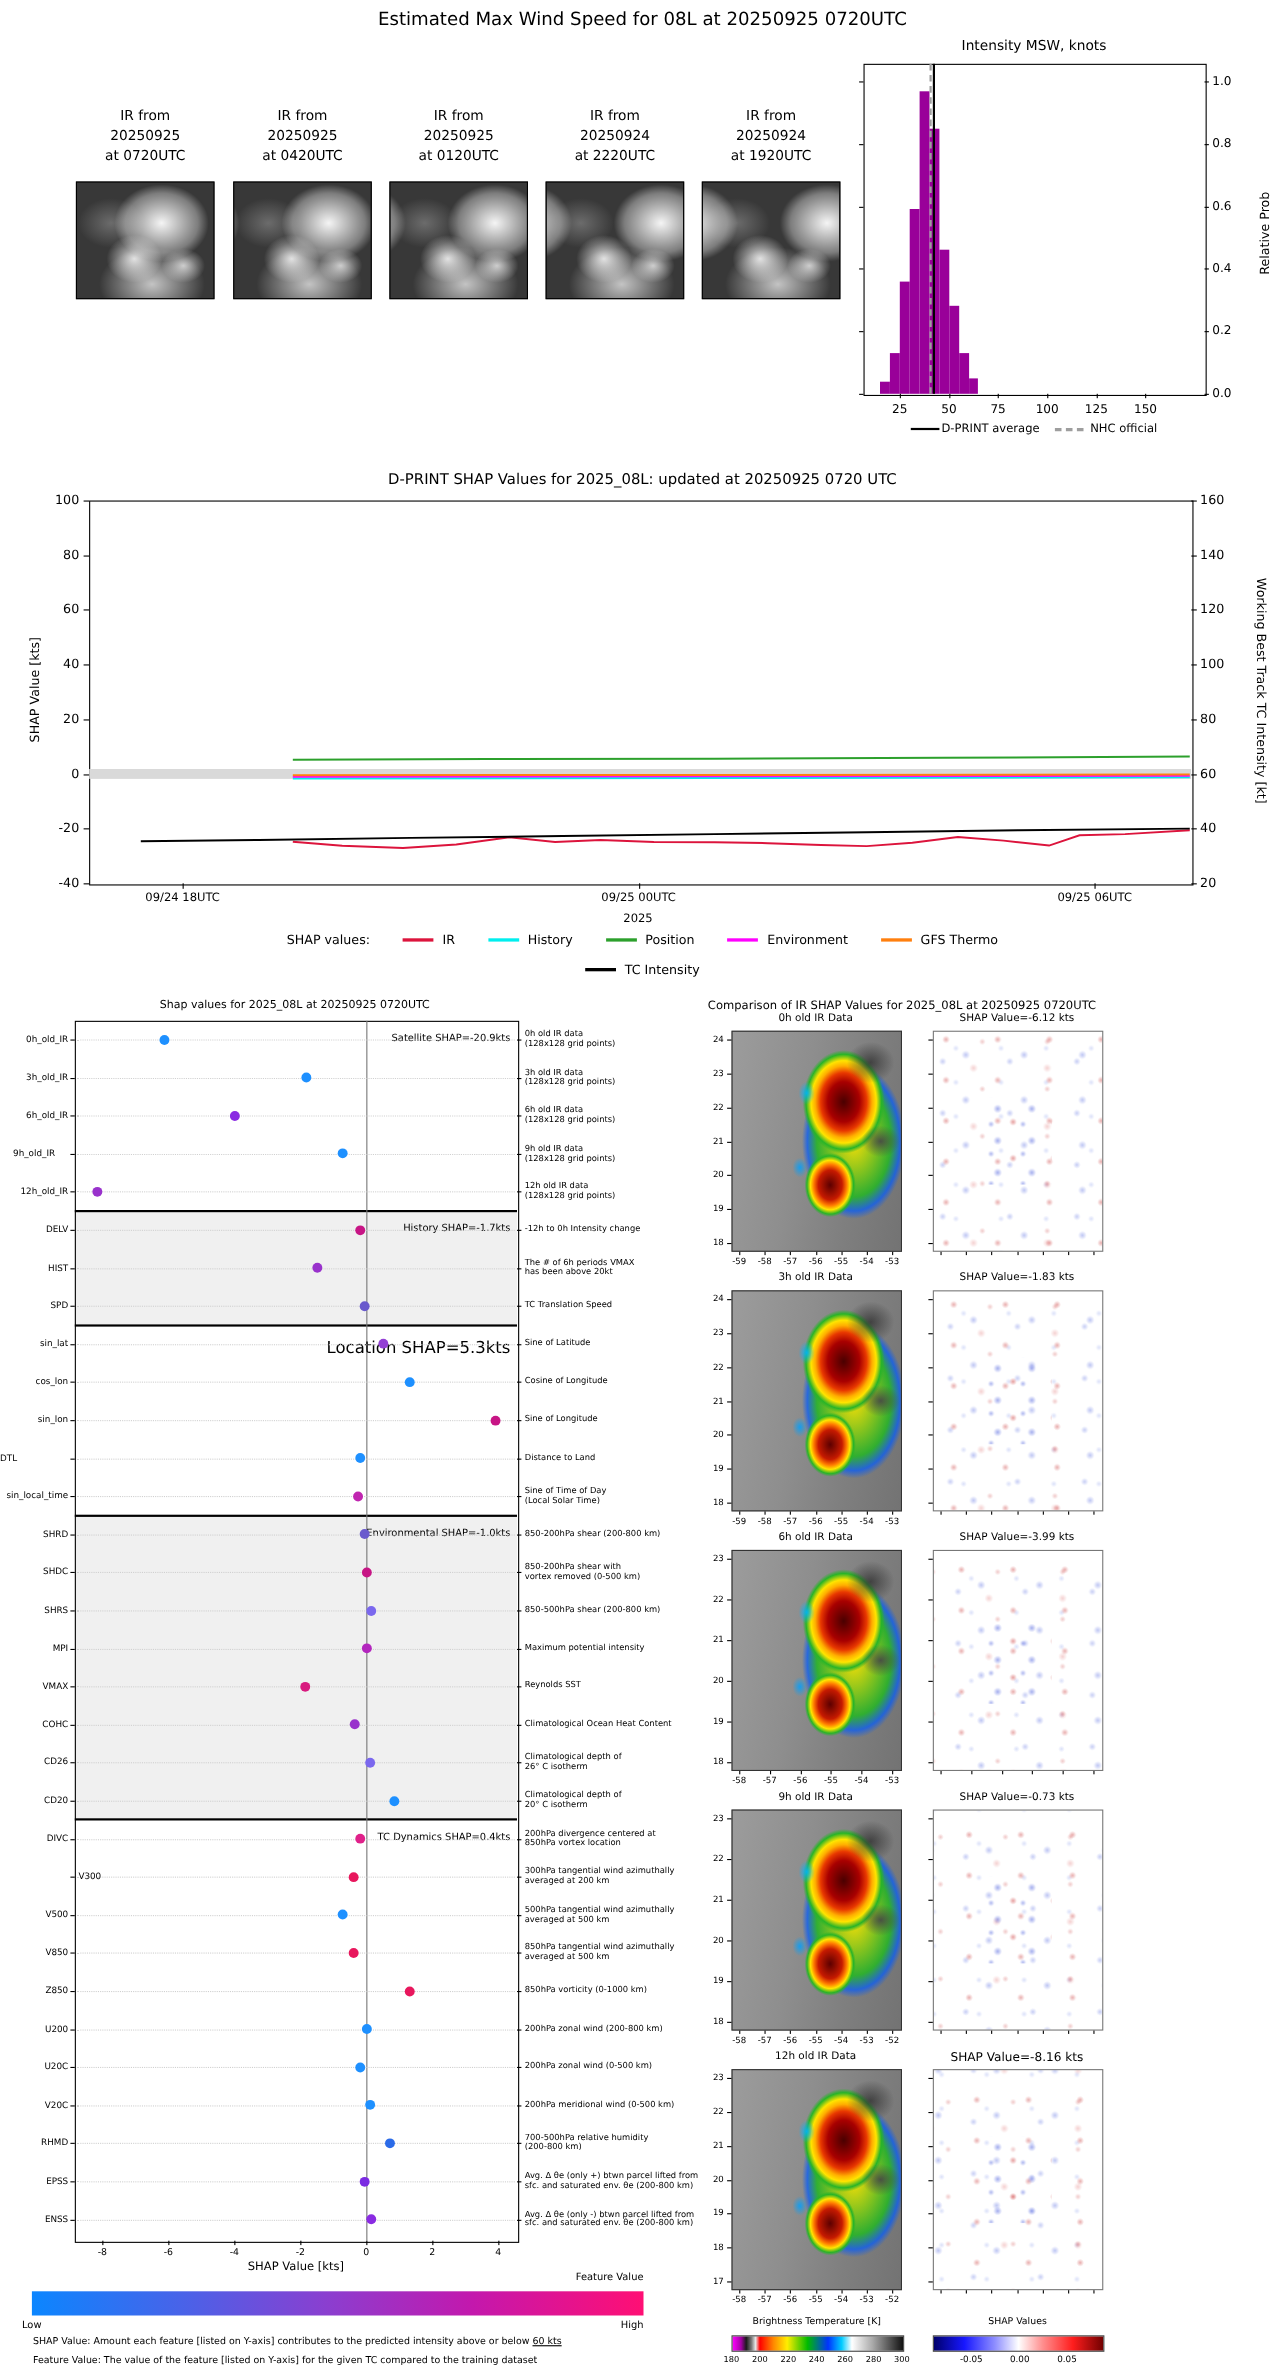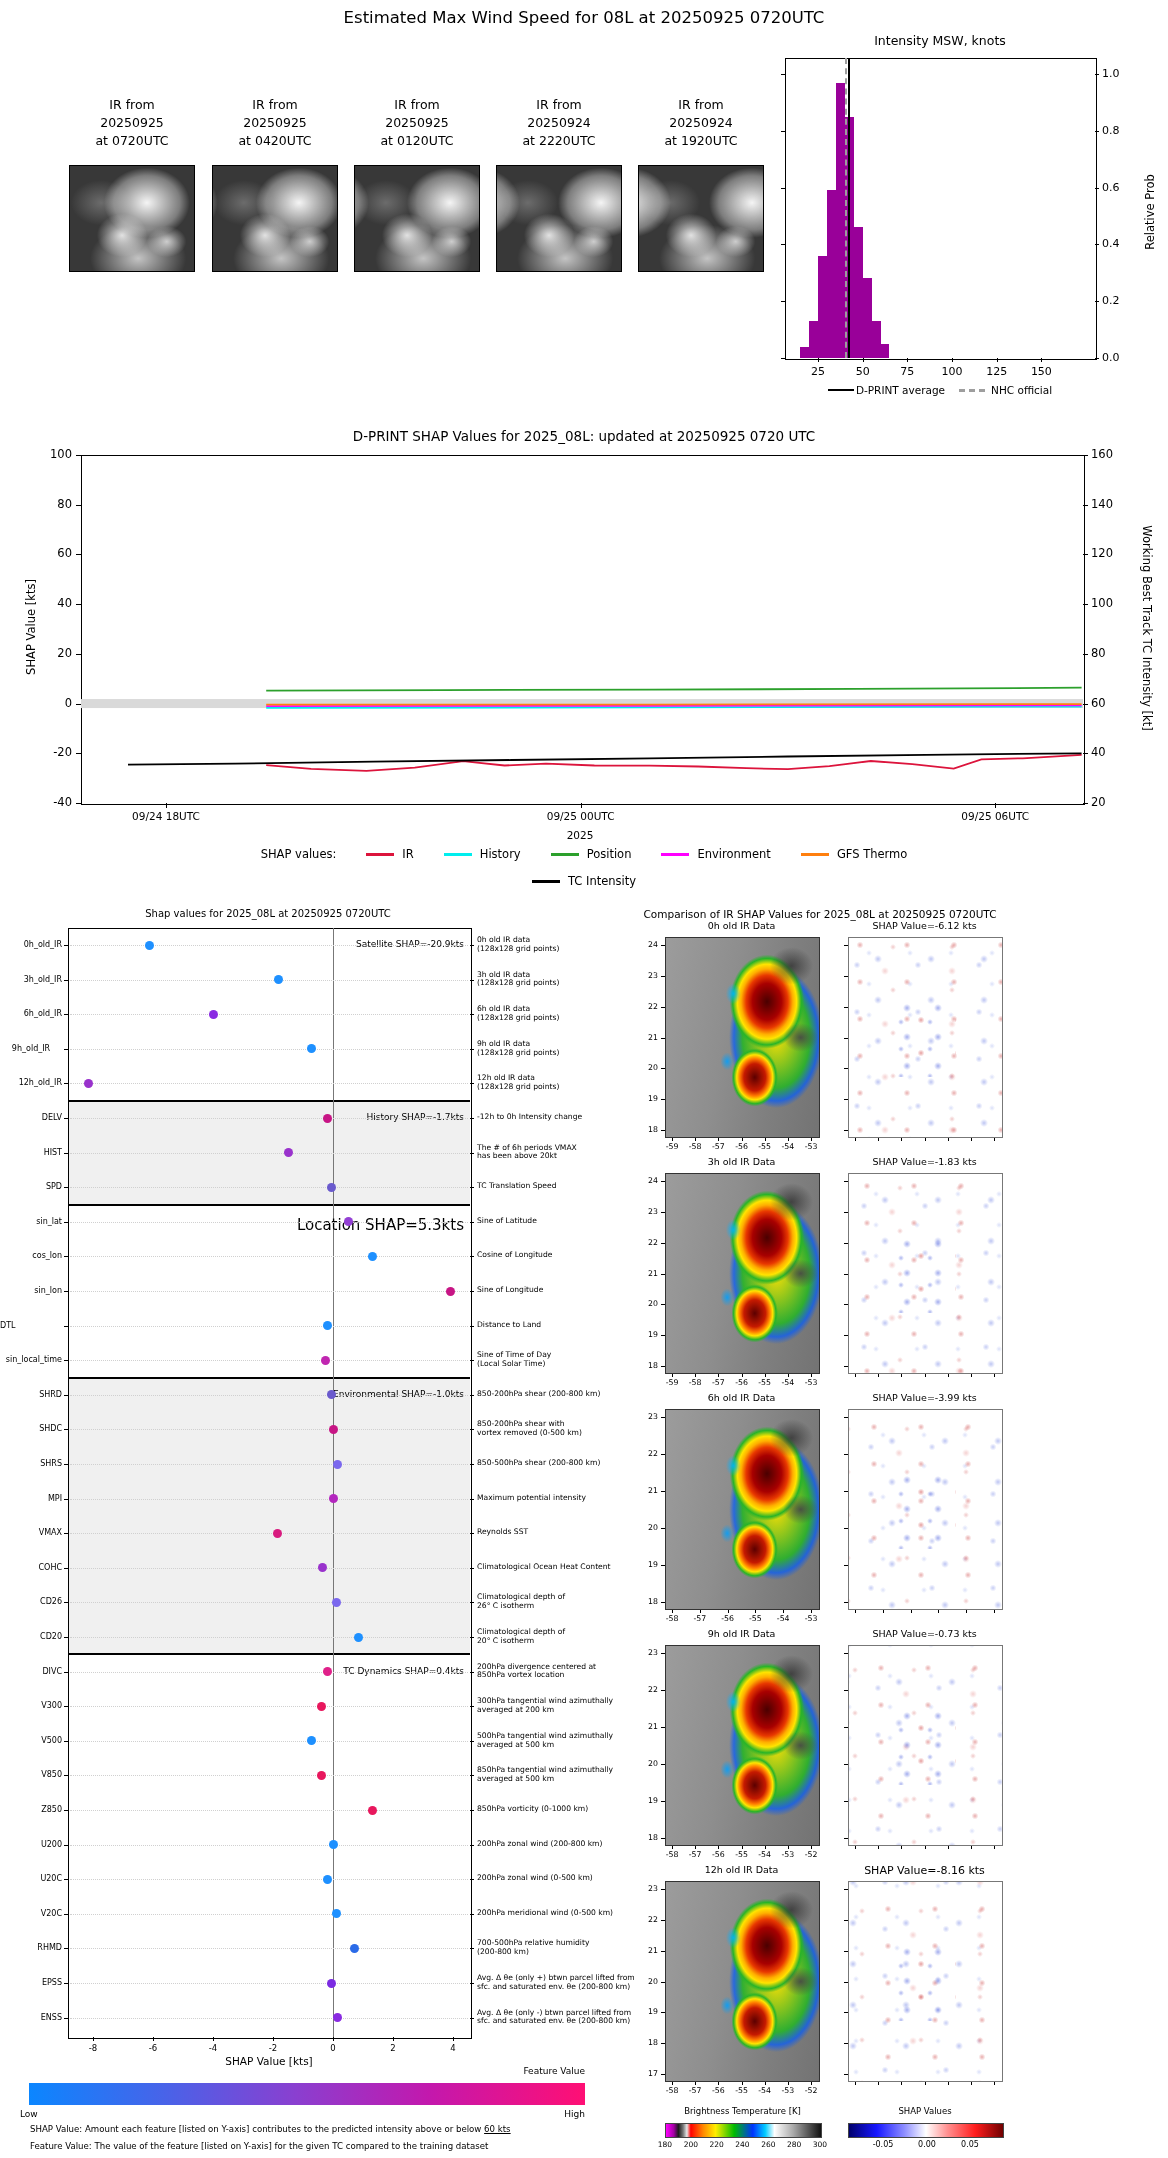--- a/index.html
+++ b/index.html
@@ -388,21 +388,21 @@
     <div style="position: absolute; left: 70px; top: 1671.6px; width: 398px; height: 0px; border-top: 1px dotted rgb(208, 208, 208);"></div>
     <div style="position: absolute; left: 64px; top: 1671.6px; width: 4px; height: 1px; background: rgb(0, 0, 0);"></div>
     <div style="position: absolute; left: 470px; top: 1671.6px; width: 4px; height: 1px; background: rgb(0, 0, 0);"></div>
     <div style="position: absolute; left: 0px; top: 1666.6px; width: 62px; font-size: 8px; text-align: right;">DIVC</div>
     <div style="position: absolute; left: 477px; top: 1662.6px; width: 200px; font-size: 7.6px; line-height: 8.8px; white-space: pre-line;">200hPa divergence centered at
 850hPa vortex location</div>
     <div style="position: absolute; left: 322.5px; top: 1667.1px; width: 9px; height: 9px; border-radius: 50%; background: rgb(224, 33, 138);"></div>
     <div style="position: absolute; left: 70px; top: 1706.2px; width: 398px; height: 0px; border-top: 1px dotted rgb(208, 208, 208);"></div>
     <div style="position: absolute; left: 64px; top: 1706.2px; width: 4px; height: 1px; background: rgb(0, 0, 0);"></div>
     <div style="position: absolute; left: 470px; top: 1706.2px; width: 4px; height: 1px; background: rgb(0, 0, 0);"></div>
-    <div style="position: absolute; left: 0px; top: 1701.2px; width: 62px; font-size: 8px; text-align: right;">V300</div>
+    <div style="position: absolute; left: 0px; top: 1701.2px; width: 62px; font-size: 8px; text-align: right; padding-left: 30px;">V300</div>
     <div style="position: absolute; left: 477px; top: 1697.2px; width: 200px; font-size: 7.6px; line-height: 8.8px; white-space: pre-line;">300hPa tangential wind azimuthally
 averaged at 200 km</div>
     <div style="position: absolute; left: 316.5px; top: 1701.7px; width: 9px; height: 9px; border-radius: 50%; background: rgb(232, 23, 93);"></div>
     <div style="position: absolute; left: 70px; top: 1740.8px; width: 398px; height: 0px; border-top: 1px dotted rgb(208, 208, 208);"></div>
     <div style="position: absolute; left: 64px; top: 1740.8px; width: 4px; height: 1px; background: rgb(0, 0, 0);"></div>
     <div style="position: absolute; left: 470px; top: 1740.8px; width: 4px; height: 1px; background: rgb(0, 0, 0);"></div>
     <div style="position: absolute; left: 0px; top: 1735.8px; width: 62px; font-size: 8px; text-align: right;">V500</div>
     <div style="position: absolute; left: 477px; top: 1731.8px; width: 200px; font-size: 7.6px; line-height: 8.8px; white-space: pre-line;">500hPa tangential wind azimuthally
 averaged at 500 km</div>
     <div style="position: absolute; left: 306.6px; top: 1736.3px; width: 9px; height: 9px; border-radius: 50%; background: rgb(30, 144, 255);"></div>

